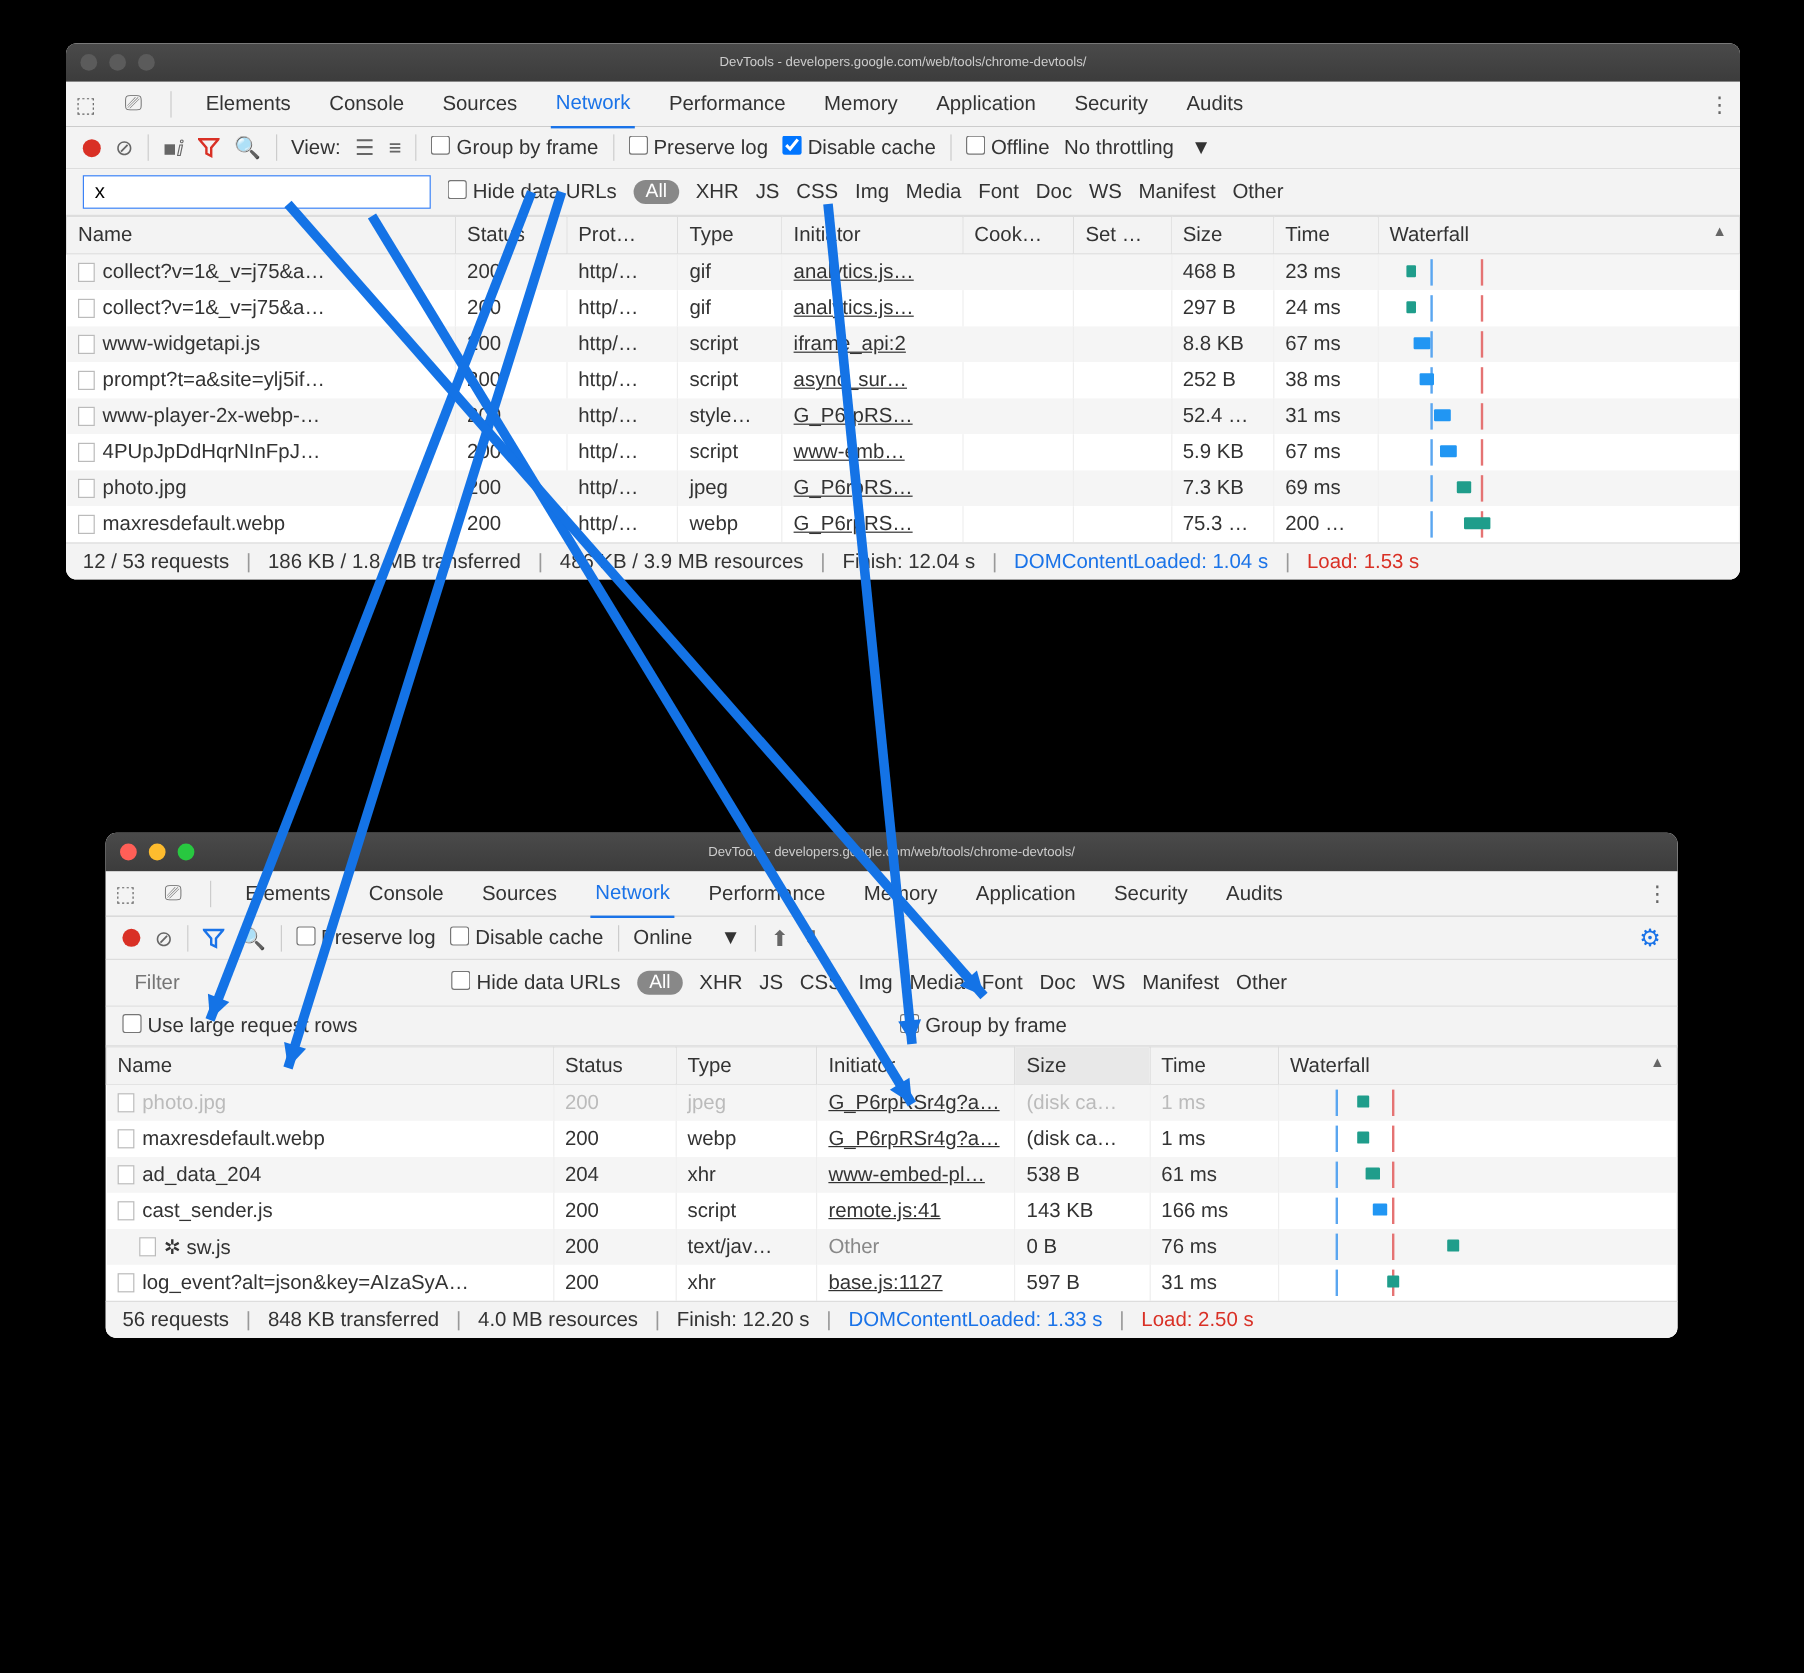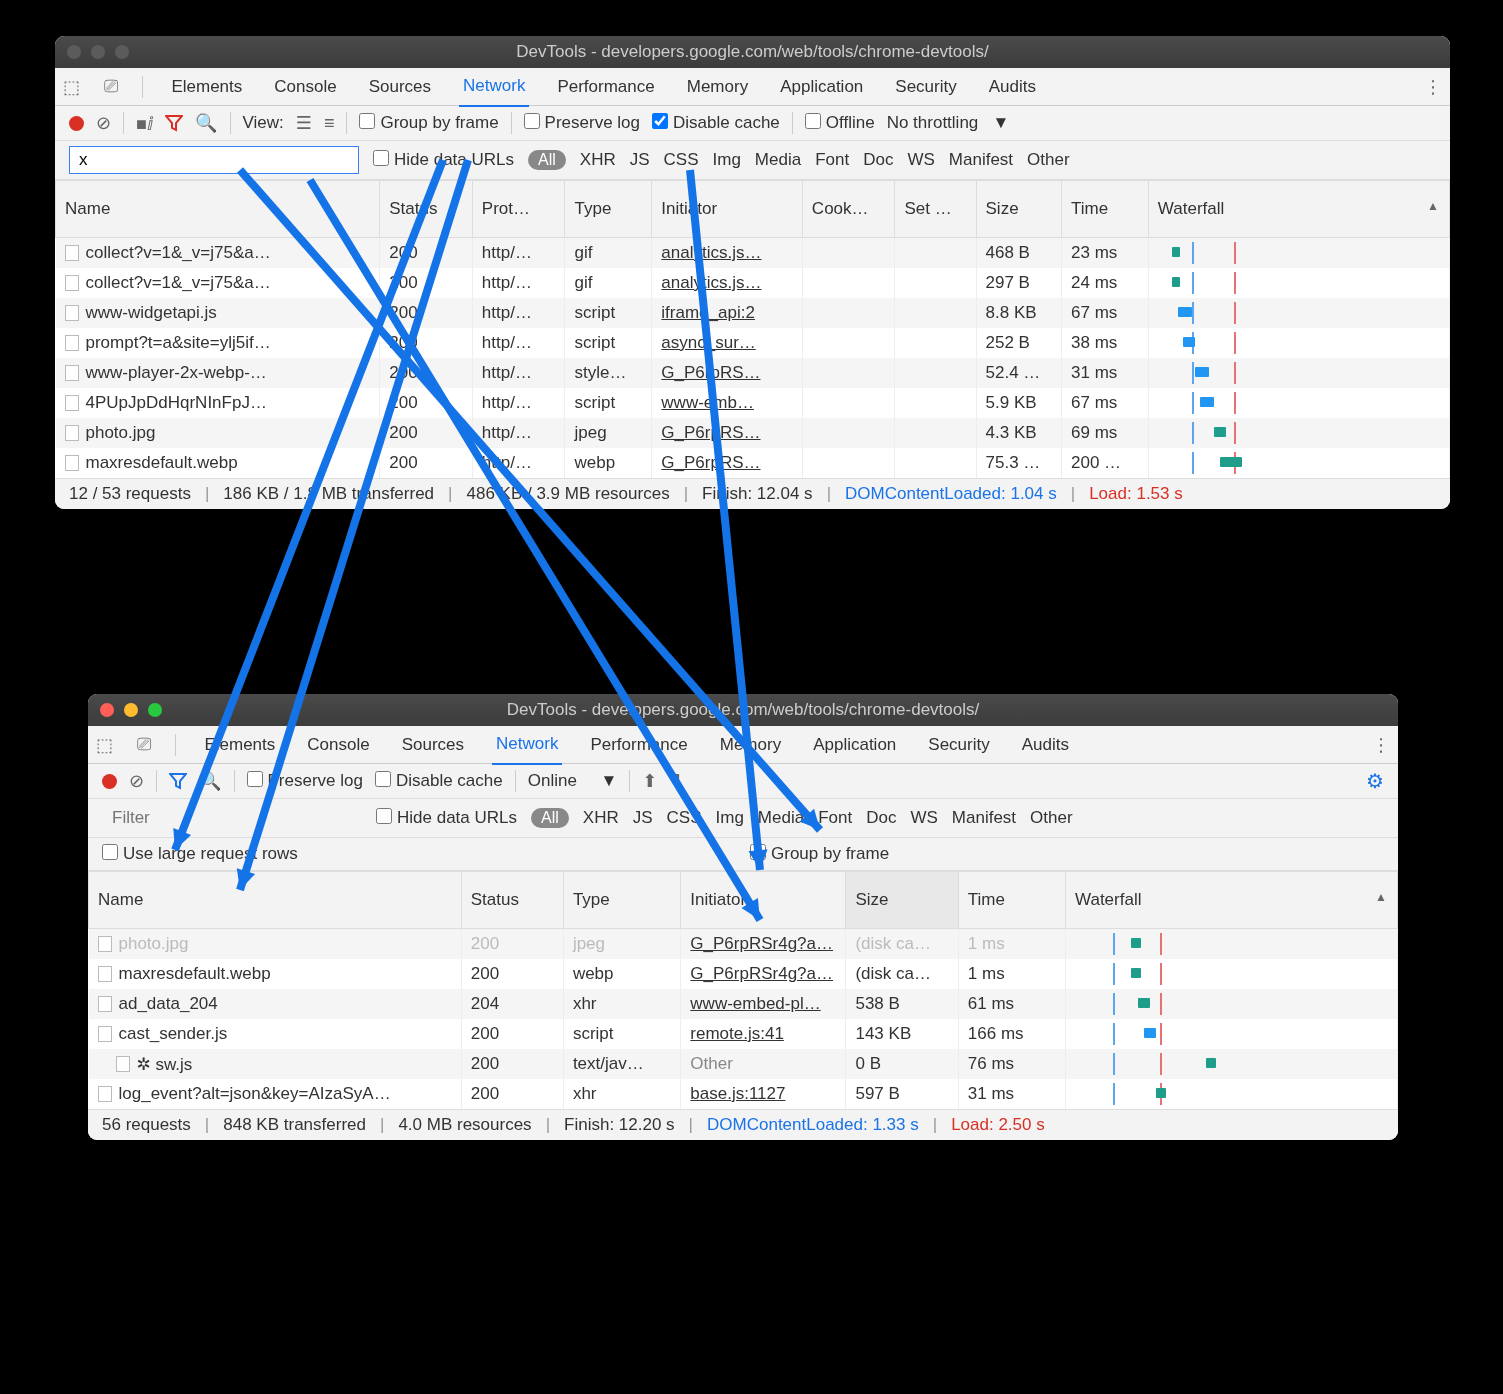--- a/index.html
+++ b/index.html
@@ -1,40 +1,40 @@
 <!DOCTYPE html>
 <html><head>
 <meta charset="utf-8">
 <style>
 *{box-sizing:border-box;margin:0;padding:0;font-family:-apple-system,BlinkMacSystemFont,"Segoe UI",Helvetica,Arial,sans-serif}
 body{background:#000;width:1503px;height:1394px;position:relative;overflow:hidden;font-size:17px;color:#333}
 .win{position:absolute;background:#fff;border-radius:9px;box-shadow:0 14px 50px rgba(0,0,0,.55);overflow:hidden}
 .titlebar{height:32px;background:linear-gradient(#4a4a4a,#3c3c3c);display:flex;align-items:center;position:relative}
 .tbtns{display:flex;gap:10px;padding-left:12px}
 .tbtn{width:14px;height:14px;border-radius:50%}
-.title{position:absolute;left:0;right:0;text-align:center;color:#ccc;font-size:17px}
+.title{position:absolute;left:0;right:0;text-align:center;color:#ccc;font-size:11px}
 .tabs{height:38px;border-bottom:1px solid #ccc;display:flex;align-items:center;padding:0 8px;gap:24px;background:#f3f3f3}
 .tabs .sp{flex:1}
 .tab{color:#333;font-size:17px;cursor:pointer;padding:9px 4px}
 .tab.active{color:#1a73e8;border-bottom:2px solid #1a73e8}
 .ic{color:#666;font-size:18px;cursor:pointer;display:inline-flex;align-items:center;justify-content:center}
 .tbar{display:flex;align-items:center;gap:12px;padding:5px 14px;border-bottom:1px solid #ddd;background:#f3f3f3;font-size:17px}
 .rec{width:15px;height:15px;border-radius:50%;background:#d93025}
 .sep{width:1px;height:22px;background:#ccc}
 input[type=checkbox]{width:16px;height:16px;cursor:pointer}
 .chk{display:flex;gap:5px;cursor:pointer}
 .fbar{display:flex;align-items:center;gap:14px;padding:5px 14px;border-bottom:1px solid #ddd;background:#f3f3f3;font-size:17px}
 .finput{border:1px solid #3b82f6;padding:3px 9px;font-size:17px;width:290px;background:#fff}
 .finput.p{border:1px solid transparent;background:transparent;width:260px}
 .pill{background:#888;color:#fff;border-radius:10px;padding:1px 10px;font-size:16px}
 .ft{cursor:pointer;font-size:17px}
 .obar{display:flex;align-items:center;gap:14px;padding:6px 14px;border-bottom:1px solid #ddd;background:#f3f3f3;font-size:17px}
 .obar .col{flex:1;display:flex;align-items:center;gap:8px}
 .tbl{width:100%;border-collapse:collapse;font-size:17px}
-.tbl th{text-align:left;font-weight:400;padding:18px 9px;border:1px solid #ddd;background:#f3f3f3;color:#333;position:relative}
+.tbl th{text-align:left;font-weight:400;padding:5px 9px;border:1px solid #ddd;background:#f3f3f3;color:#333;position:relative}
 .tbl th.sorted{background:#e8e8e8}
 .sort-arrow{position:absolute;right:10px;color:#666;font-size:12px}
 .tbl td{padding:4px 9px;border-right:1px solid #eee;white-space:nowrap;overflow:hidden;text-overflow:ellipsis}
 .tbl tr:nth-child(odd) td{background:#f5f5f5}
 .tbl tr:nth-child(even) td{background:#fff}
 .lnk{text-decoration:underline;cursor:pointer;color:#333}
 .num{text-align:left}
 .status{background:#f3f3f3;border-top:1px solid #ddd;padding:5px 14px;font-size:17px;display:flex;gap:14px;align-items:center}
 .s-sep{color:#999}
 .dcl{color:#1a73e8}
@@ -293,21 +293,21 @@
               <span class="fi"></span>
               <span>photo.jpg</span>
             </div>
           </td>
           <td>200</td>
           <td>http/…</td>
           <td>jpeg</td>
           <td><span class="lnk">G_P6rpRS…</span></td>
           <td></td>
           <td></td>
-          <td class="num">4.3 KB</td>
+          <td class="num">7.3 KB</td>
           <td class="num">69 ms</td>
           <td>
             <div class="wf">
               <div style="position:absolute;left:12%;top:0;bottom:0;width:2px;background:#5aa6f0"></div>
               <div style="position:absolute;left:27%;top:0;bottom:0;width:2px;background:#e57373"></div>
               <div class="wfbar" style="left:20%;width:4%;background:#1f9d8b"></div>
             </div>
           </td>
         </tr>
         <tr>

